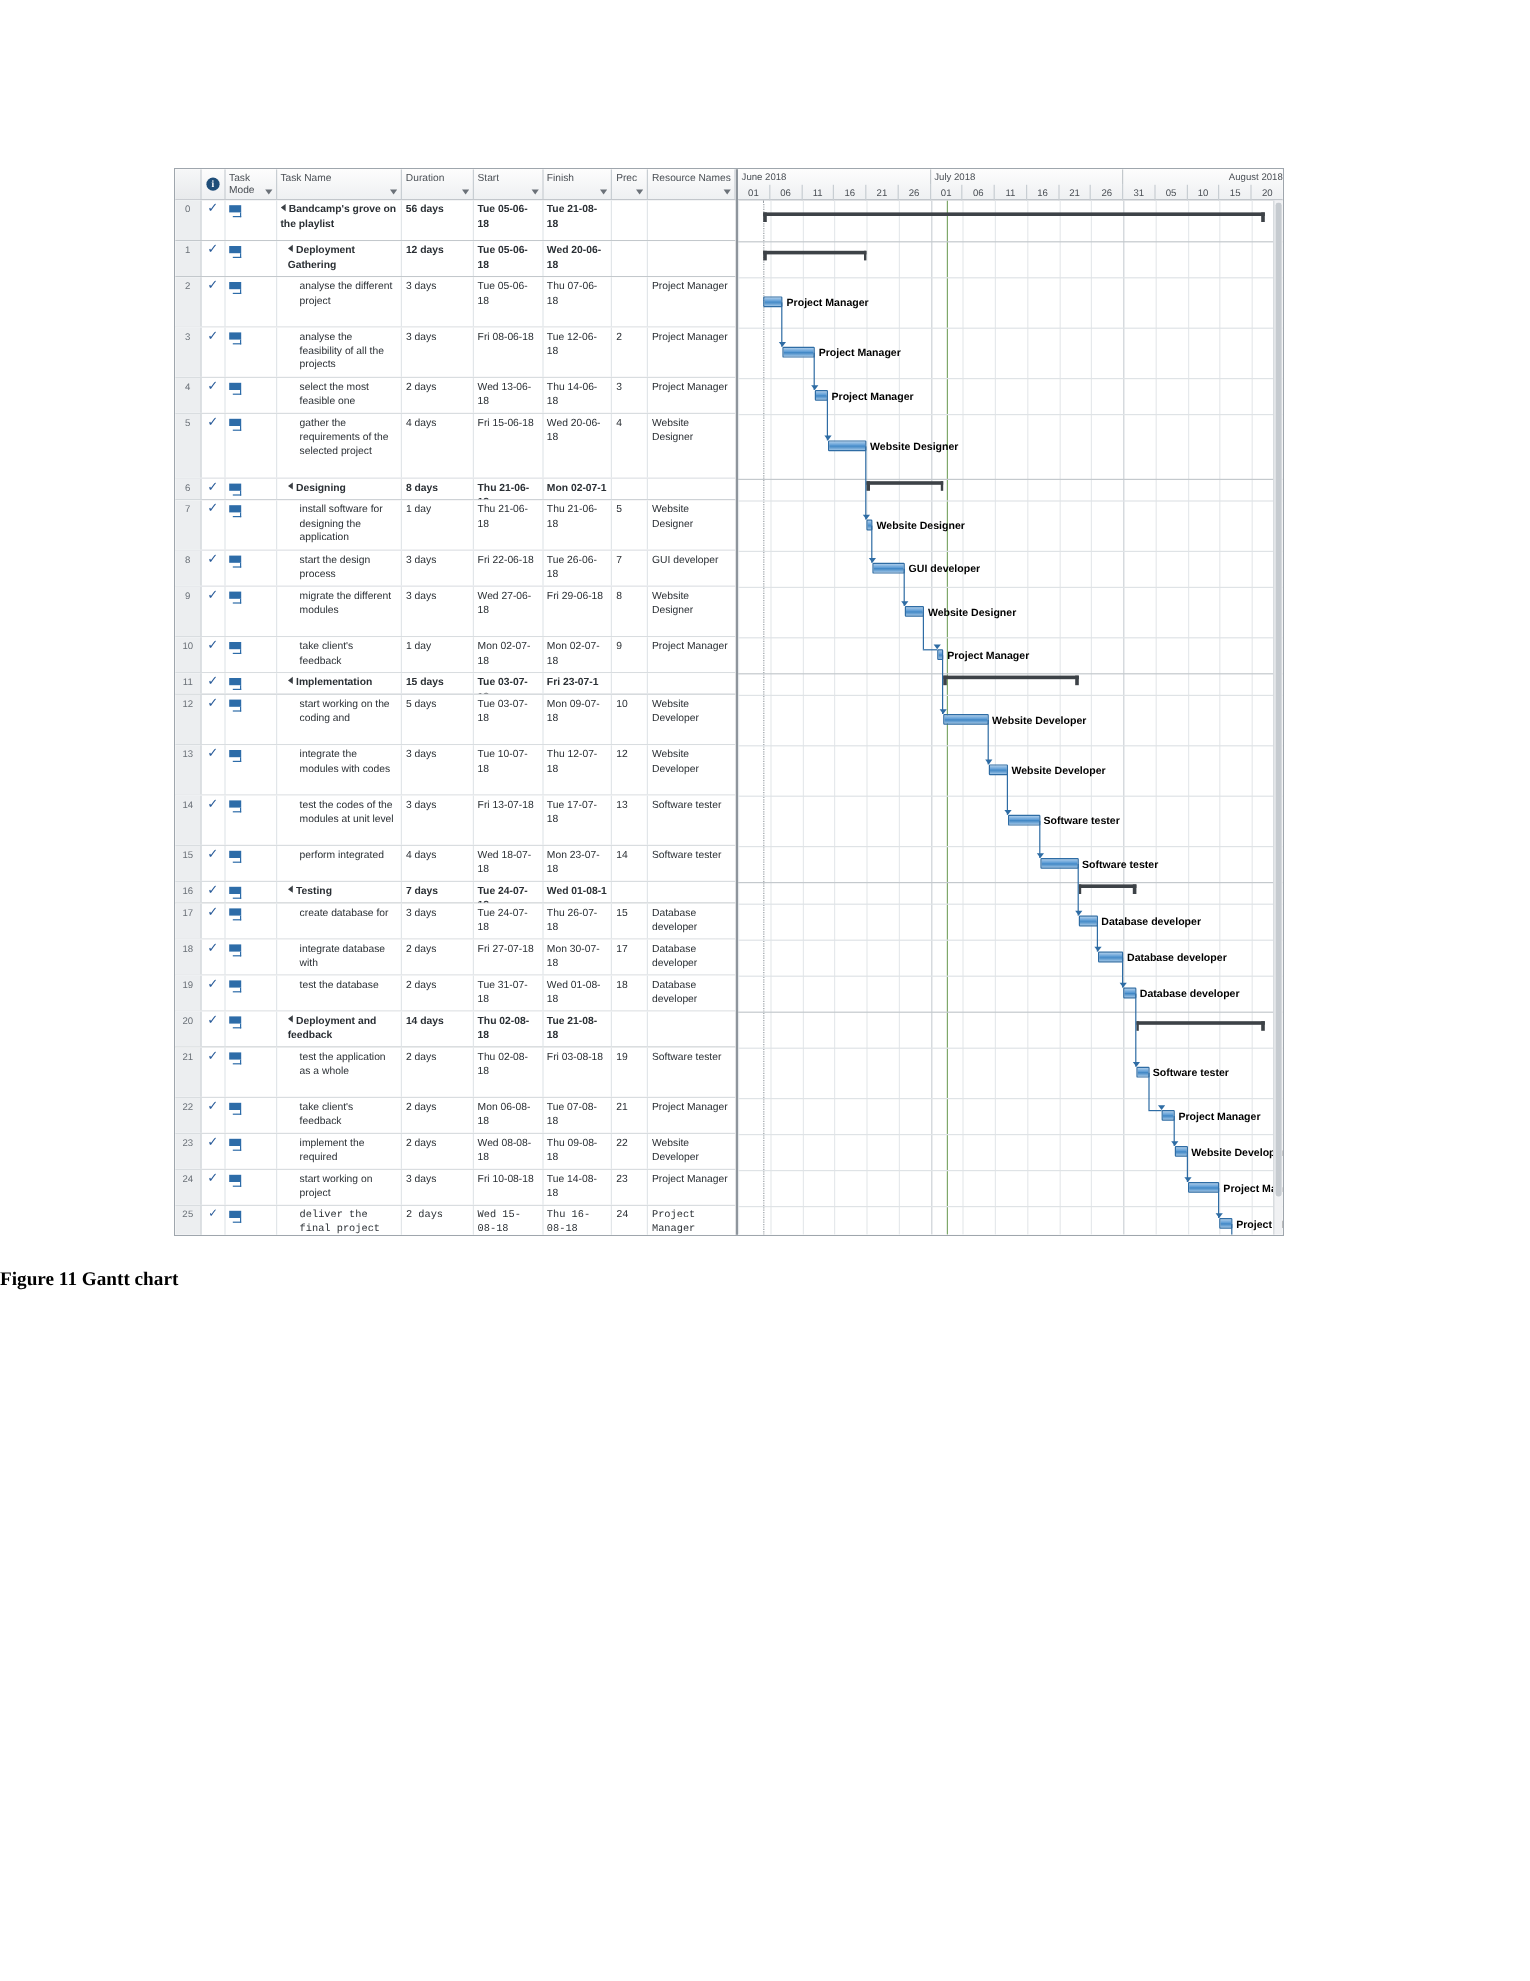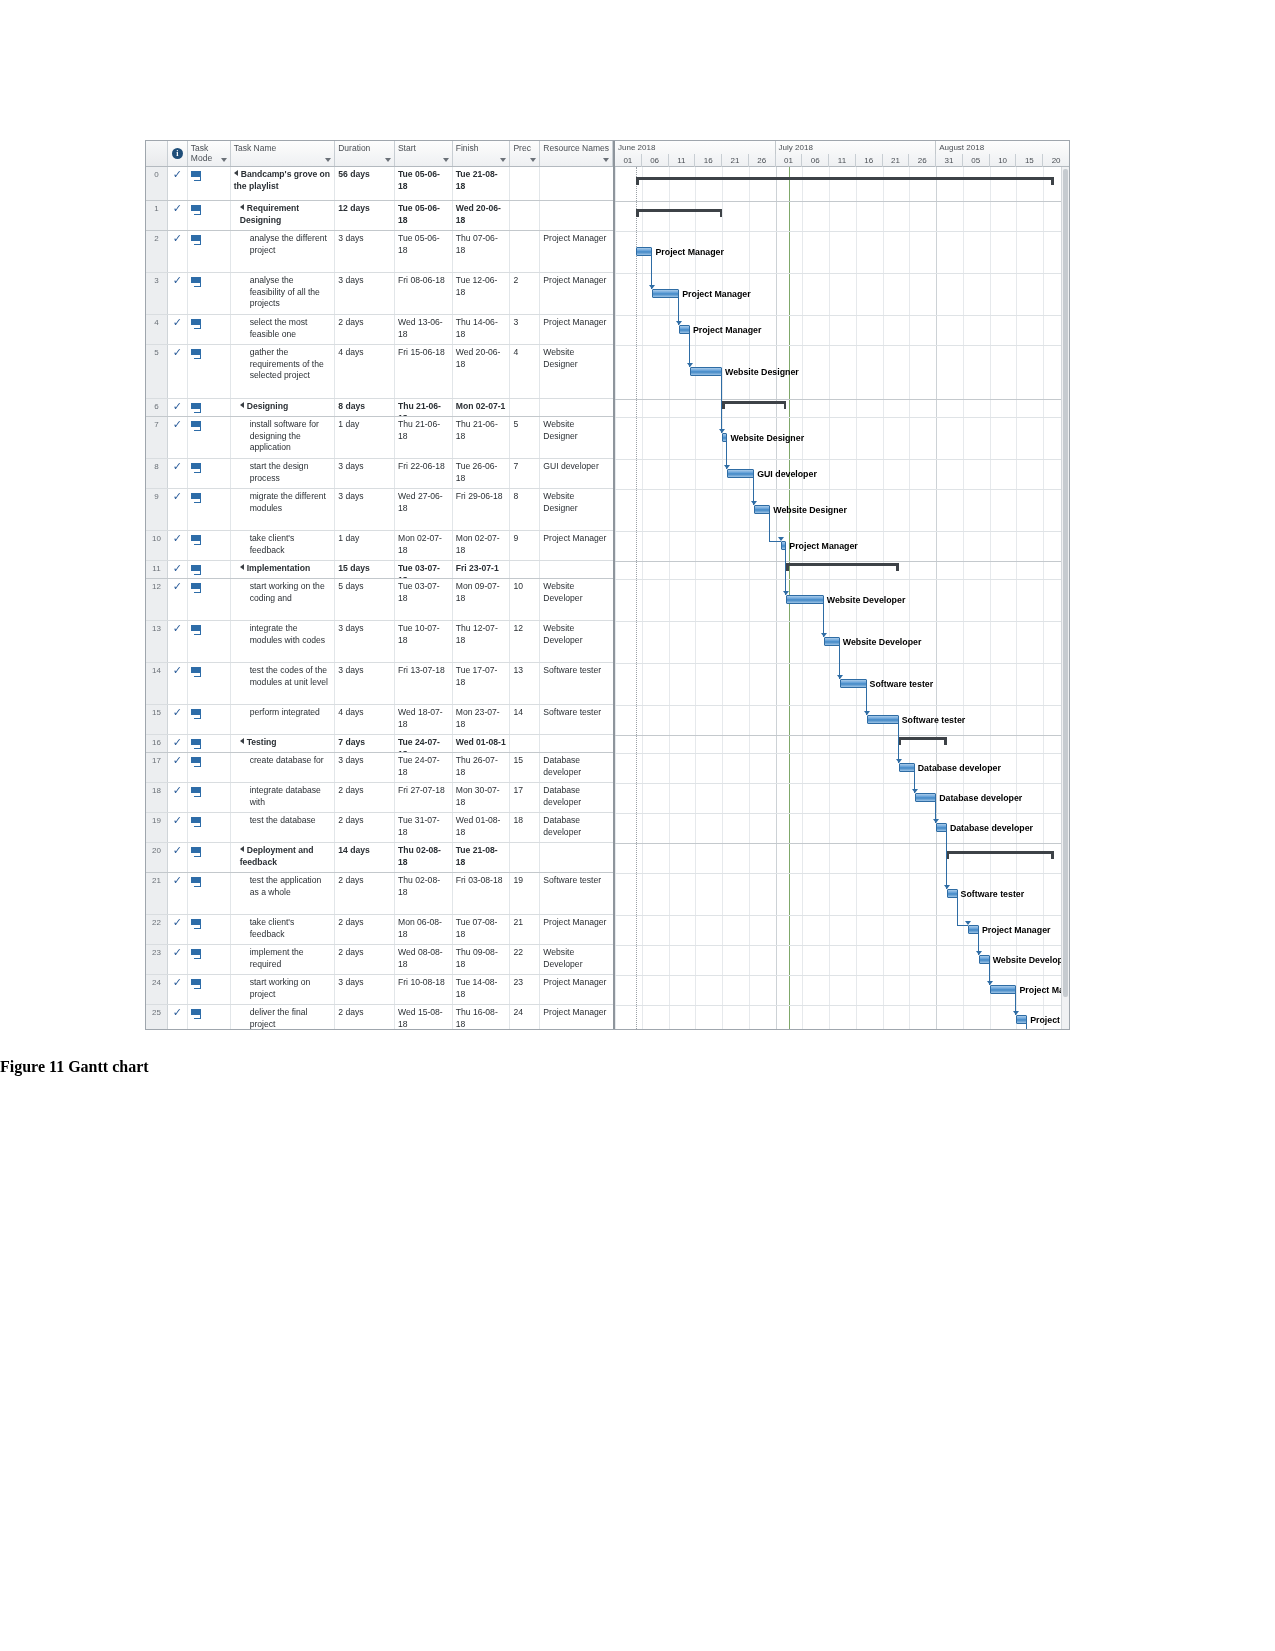--- a/index.html
+++ b/index.html
@@ -309,21 +309,21 @@
             <div class="cell durc">56 days</div>
             <div class="cell startc">Tue 05-06-18</div>
             <div class="cell finc">Tue 21-08-18</div>
             <div class="cell predc"></div>
             <div class="cell resc"></div>
           </div>
           <div class="row summary lvl1" style="height: 30px;">
             <div class="cell idc">1</div>
             <div class="cell indc"><span class="chk">✓</span></div>
             <div class="cell modec"><span class="modeicon"><i></i></span></div>
-            <div class="cell namec"><span class="expander"></span><span>Requirement Designing</span></div>
+            <div class="cell namec"><span class="expander"></span><span>Deployment Gathering</span></div>
             <div class="cell durc">12 days</div>
             <div class="cell startc">Tue 05-06-18</div>
             <div class="cell finc">Wed 20-06-18</div>
             <div class="cell predc"></div>
             <div class="cell resc"></div>
           </div>
           <div class="row lvl2" style="height: 42px;">
             <div class="cell idc">2</div>
             <div class="cell indc"><span class="chk">✓</span></div>
             <div class="cell modec"><span class="modeicon"><i></i></span></div>
@@ -569,39 +569,39 @@
             <div class="cell idc">24</div>
             <div class="cell indc"><span class="chk">✓</span></div>
             <div class="cell modec"><span class="modeicon"><i></i></span></div>
             <div class="cell namec"><span>start working on project</span></div>
             <div class="cell durc">3 days</div>
             <div class="cell startc">Fri 10-08-18</div>
             <div class="cell finc">Tue 14-08-18</div>
             <div class="cell predc">23</div>
             <div class="cell resc">Project Manager</div>
           </div>
-          <div class="row lvl2" style="height: 30px;">
+          <div class="row lvl2" style="height: 30px; font-family: Liberation Mono, monospace;">
             <div class="cell idc">25</div>
             <div class="cell indc"><span class="chk">✓</span></div>
             <div class="cell modec"><span class="modeicon"><i></i></span></div>
             <div class="cell namec"><span>deliver the final project</span></div>
             <div class="cell durc">2 days</div>
             <div class="cell startc">Wed 15-08-18</div>
             <div class="cell finc">Thu 16-08-18</div>
             <div class="cell predc">24</div>
             <div class="cell resc">Project Manager</div>
           </div>
         </div>
     </div>
 
     <div class="chart-pane">
       <div class="tl-hdr" id="tl-hdr">
           <div class="tl-month" style="left: 0px; width: 160.588px;">June 2018</div>
           <div class="tl-month" style="left: 160.588px; width: 160.588px;">July 2018</div>
-          <div class="tl-month" style="left: 321.176px; width: 133.824px;">August 2018</div>
+          <div class="tl-month" style="left: 321.176px; width: 133.824px; text-align: right;">August 2018</div>
           <div class="tl-tick" style="left: 0px; width: 26.7647px;">01</div>
           <div class="tl-tick" style="left: 26.7647px; width: 26.7647px;">06</div>
           <div class="tl-tick" style="left: 53.5294px; width: 26.7647px;">11</div>
           <div class="tl-tick" style="left: 80.2941px; width: 26.7647px;">16</div>
           <div class="tl-tick" style="left: 107.059px; width: 26.7647px;">21</div>
           <div class="tl-tick" style="left: 133.824px; width: 26.7647px;">26</div>
           <div class="tl-tick" style="left: 160.588px; width: 26.7647px;">01</div>
           <div class="tl-tick" style="left: 187.353px; width: 26.7647px;">06</div>
           <div class="tl-tick" style="left: 214.118px; width: 26.7647px;">11</div>
           <div class="tl-tick" style="left: 240.882px; width: 26.7647px;">16</div>

